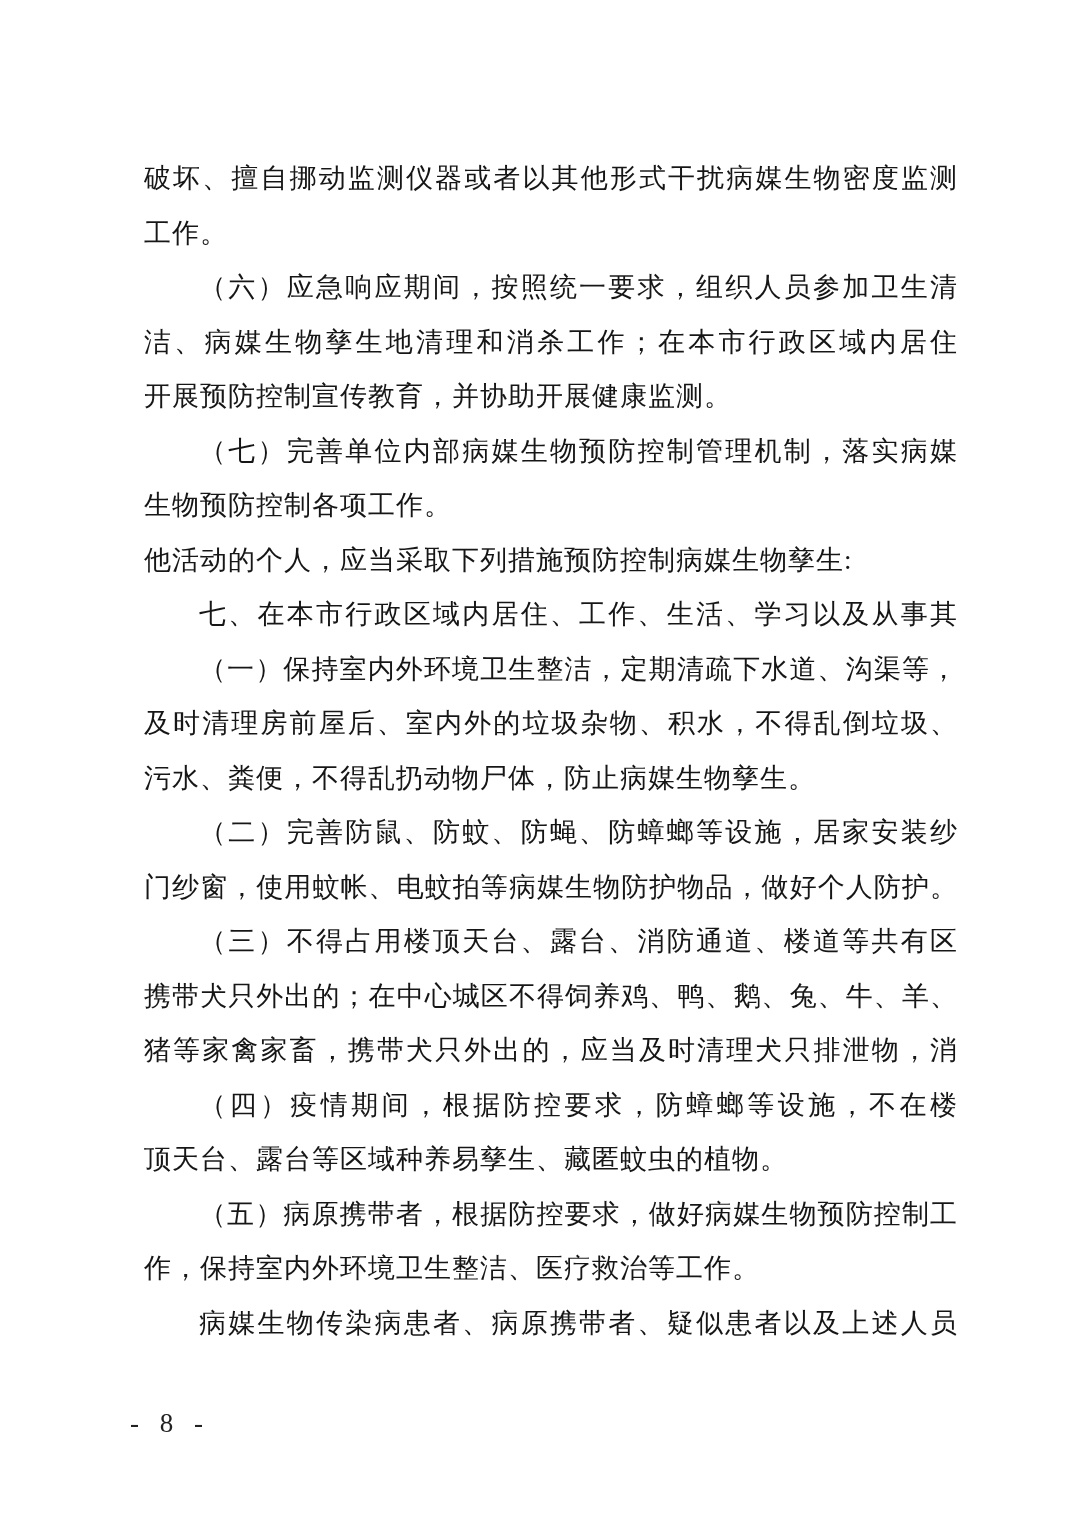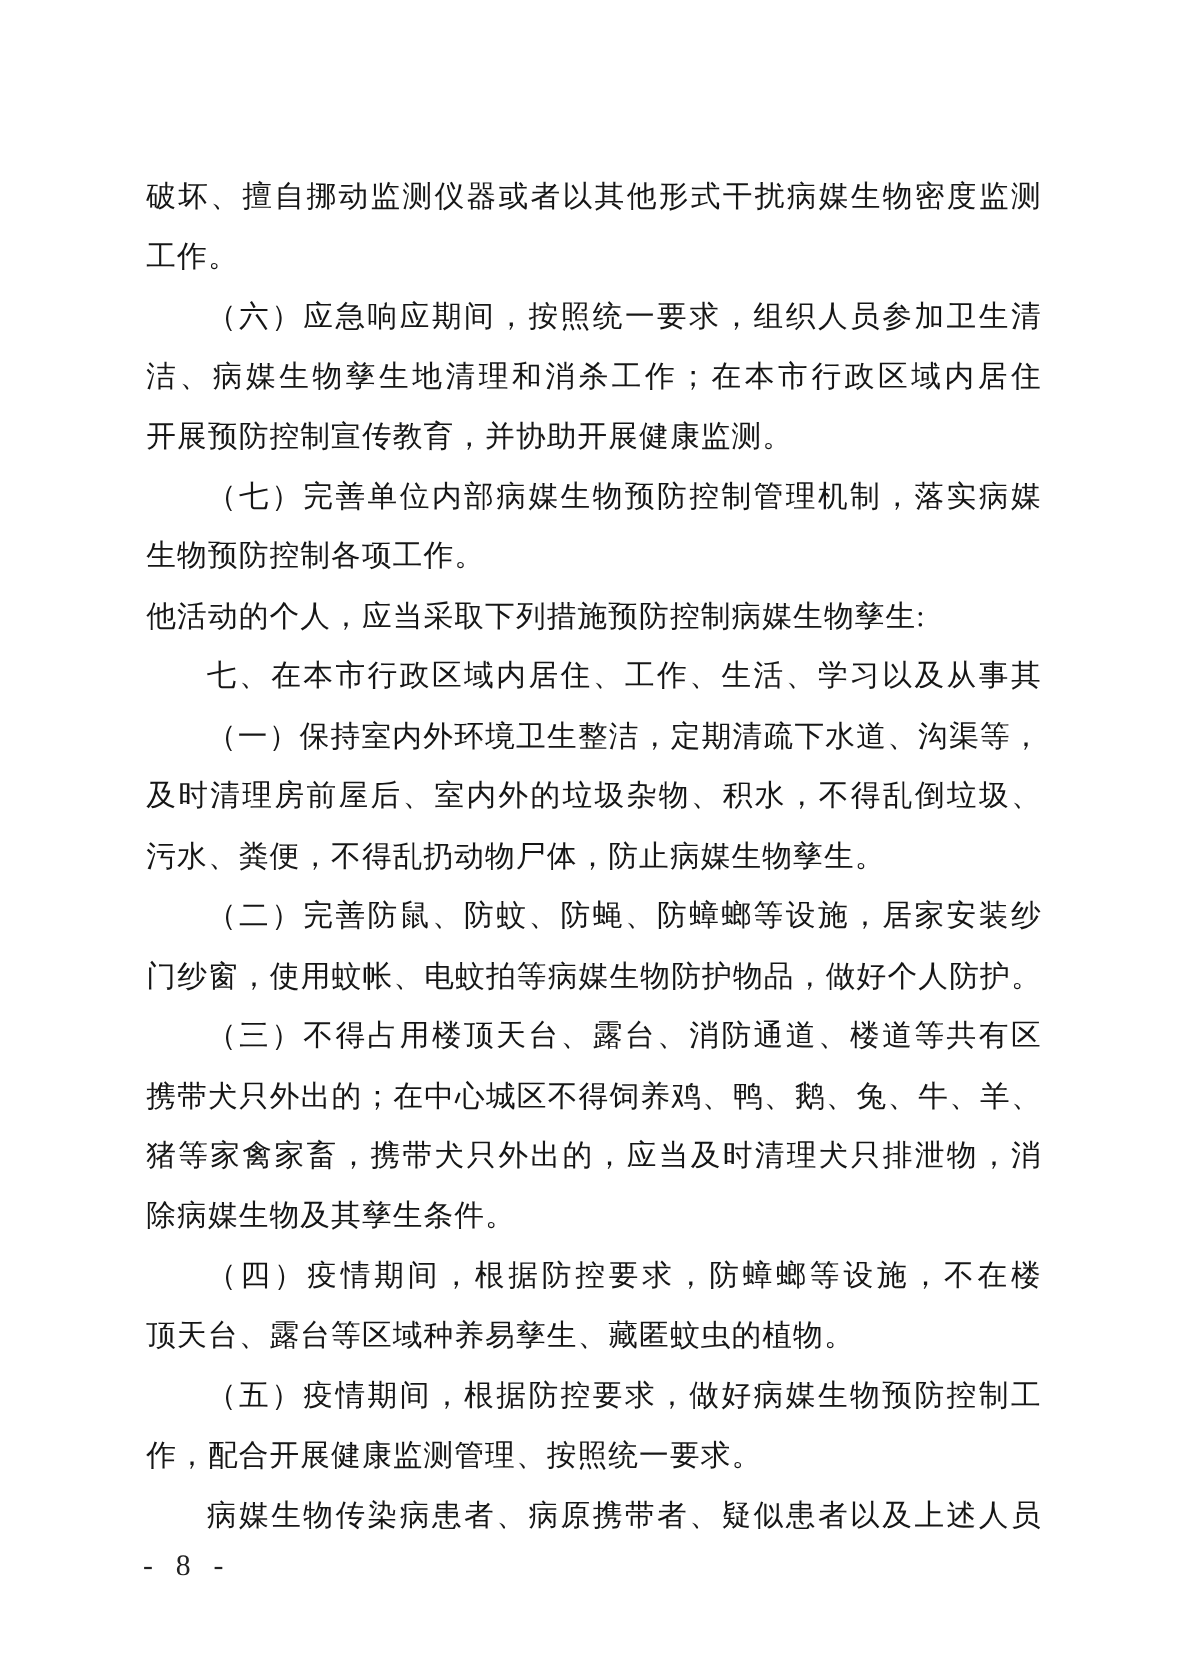--- a/index.html
+++ b/index.html
@@ -11,21 +11,21 @@
     position: relative;
     width: 1080px;
     height: 1527px;
     background: #ffffff;
     overflow: hidden;
     font-family: "Liberation Serif", "DejaVu Serif", serif;
     color: #161616;
   }
   .doc-body {
     position: absolute;
-    left: 133px;
+    left: 144px;
     top: 151px;
     width: 814px;
   }
   .line {
     height: 54.5px;
     line-height: 54.5px;
     font-size: 27px;
     letter-spacing: 1px;
     white-space: nowrap;
     text-align: justify;
@@ -63,21 +63,20 @@
       <div class="line">他活动的个人，应当采取下列措施预防控制病媒生物孳生:</div>
       <div class="line fill indent">七、在本市行政区域内居住、工作、生活、学习以及从事其</div>
       <div class="line fill indent">（一）保持室内外环境卫生整洁，定期清疏下水道、沟渠等，</div>
       <div class="line fill">及时清理房前屋后、室内外的垃圾杂物、积水，不得乱倒垃圾、</div>
       <div class="line">污水、粪便，不得乱扔动物尸体，防止病媒生物孳生。</div>
       <div class="line fill indent">（二）完善防鼠、防蚊、防蝇、防蟑螂等设施，居家安装纱</div>
       <div class="line fill">门纱窗，使用蚊帐、电蚊拍等病媒生物防护物品，做好个人防护。</div>
       <div class="line fill indent">（三）不得占用楼顶天台、露台、消防通道、楼道等共有区</div>
       <div class="line fill">携带犬只外出的；在中心城区不得饲养鸡、鸭、鹅、兔、牛、羊、</div>
       <div class="line fill">猪等家禽家畜，携带犬只外出的，应当及时清理犬只排泄物，消</div>
-      <div class="line">除病媒生物及其孳生条件。</div>
       <div class="line fill indent">（四）疫情期间，根据防控要求，防蟑螂等设施，不在楼</div>
       <div class="line">顶天台、露台等区域种养易孳生、藏匿蚊虫的植物。</div>
-      <div class="line fill indent">（五）疫情期间，根据防控要求，做好病媒生物预防控制工</div>
-      <div class="line">作，配合开展健康监测管理、按照统一要求。</div>
+      <div class="line fill indent">（五）病原携带者，根据防控要求，做好病媒生物预防控制工</div>
+      <div class="line">作，保持室内外环境卫生整洁、医疗救治等工作。</div>
       <div class="line fill indent">病媒生物传染病患者、病原携带者、疑似患者以及上述人员</div>
     </div>
   <div class="page-number">- 8 -</div>
 </div>
 
 </body></html>

